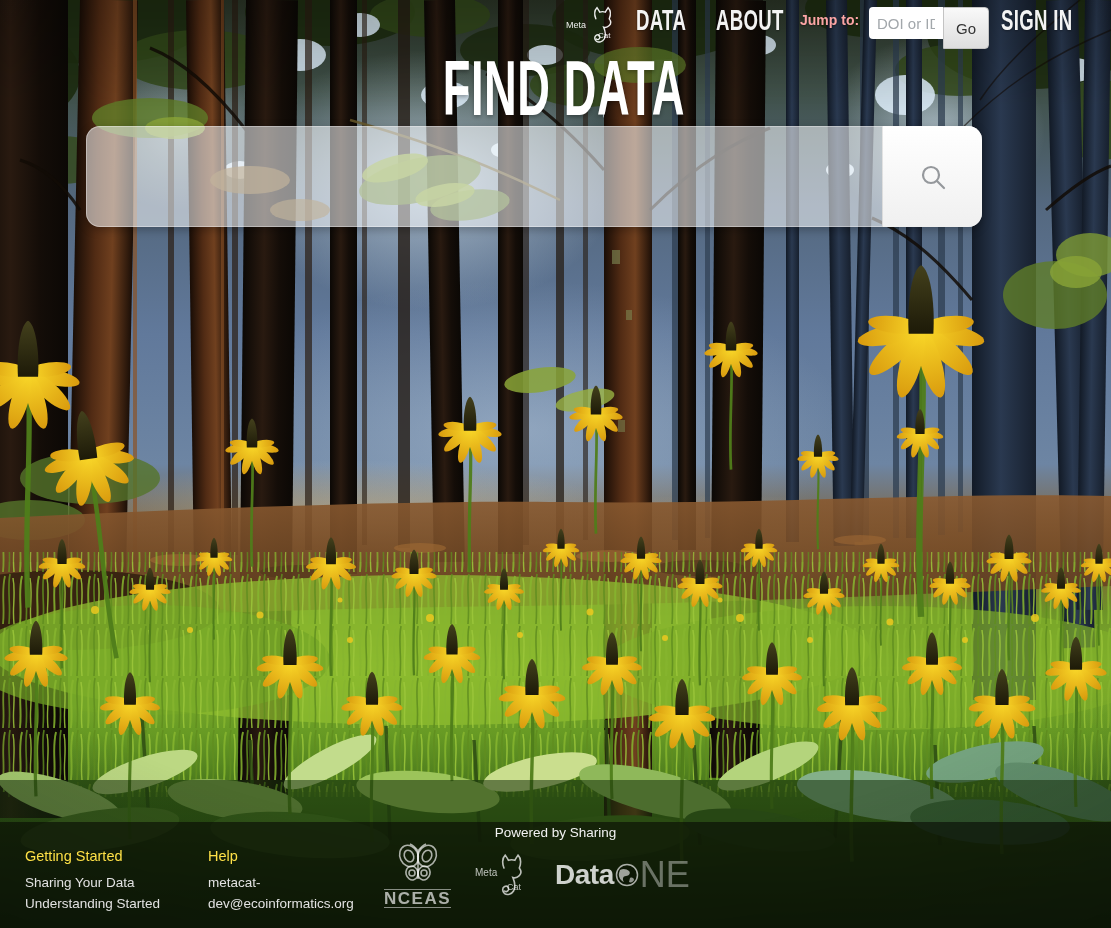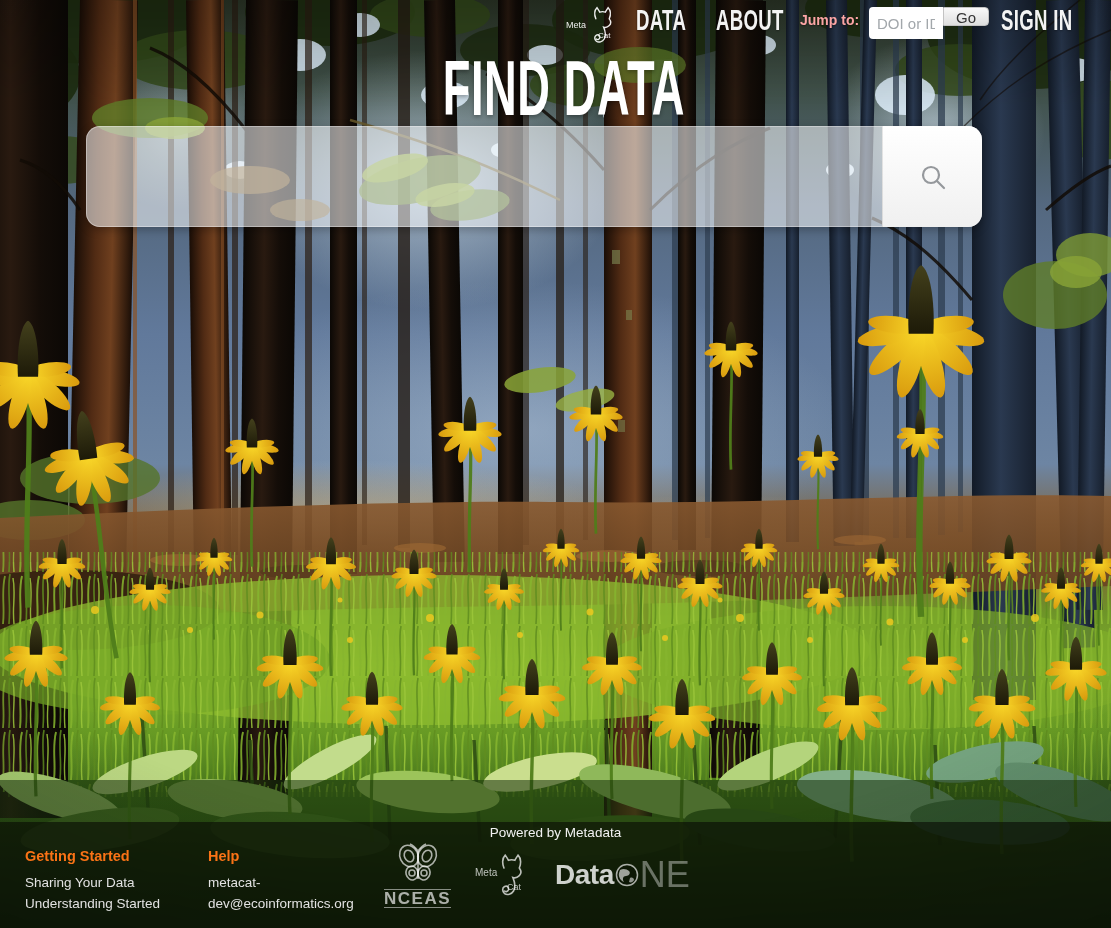--- a/index.html
+++ b/index.html
@@ -15,42 +15,42 @@
   .nav-link{position:absolute;top:3px;color:rgba(255,255,255,.95);font-size:30px;font-weight:700;
     line-height:34px;transform:scaleX(.62);transform-origin:0 50%;letter-spacing:.5px;
     text-shadow:0 1px 3px rgba(0,0,0,.35);cursor:pointer;white-space:nowrap}
   .nav-data{left:636px}.nav-about{left:716px}.nav-signin{left:1001px}
   .jump-label{position:absolute;left:800px;top:12px;font-size:14px;font-weight:700;color:#fca5a5;
     text-shadow:0 1px 2px rgba(0,0,0,.45)}
   .jump-input{position:absolute;left:869px;top:7px;width:74px;height:30px;box-sizing:border-box;
     border:none;border-radius:4px 0 0 4px;padding:16px 8px;font-size:15px;color:#444;background:#fff;outline:none;
     font-family:"Liberation Sans",sans-serif}
   .jump-input::placeholder{color:#a2a7ab}
-  .go-btn{position:absolute;left:943px;top:7px;width:46px;height:19px;box-sizing:border-box;
+  .go-btn{position:absolute;left:943px;top:7px;width:46px;height:42px;box-sizing:border-box;
     border:1px solid #c3c3c3;border-radius:0 4px 4px 0;background:linear-gradient(#f9f9f9,#dedede);
     font-size:15px;color:#333;cursor:pointer;font-family:"Liberation Sans",sans-serif}
   
   .hero-title{position:absolute;top:49px;left:8px;width:100%;text-align:center;pointer-events:none}
   .hero-title span{display:inline-block;font-size:78px;line-height:1;font-weight:700;color:#fff;
     transform:scaleX(.58);letter-spacing:1px;text-shadow:0 2px 6px rgba(0,0,0,.30);white-space:nowrap}
   .search-wrap{position:absolute;left:86px;top:126px;width:896px;height:101px;border-radius:14px;
     background:rgba(252,253,255,.55);box-shadow:0 3px 10px rgba(0,0,0,.28), inset 0 0 0 1px rgba(255,255,255,.35)}
   .search-input{position:absolute;left:0;top:0;width:796px;height:101px;box-sizing:border-box;
     background:transparent;border:none;outline:none;padding:0 0 0 24px;font-size:31px;color:#4a4f55;
     font-family:"Liberation Sans",sans-serif}
   .search-input::placeholder{color:rgba(118,124,130,.95)}
   .search-btn{position:absolute;right:0;top:0;width:100px;height:101px;border:none;cursor:pointer;
     border-radius:0 14px 14px 0;background:linear-gradient(180deg,#ffffff,#f0f0f0);
     border-left:1px solid rgba(100,100,100,.16);display:flex;align-items:center;justify-content:center}
   
   .footer{position:absolute;left:0;right:0;bottom:0;height:106px;background:rgba(7,9,4,.60)}
   .powered{position:absolute;top:3px;width:100%;text-align:center;font-size:13.5px;color:#f2f2f2;cursor:pointer}
   .fcol{position:absolute;top:26px}
   .fcol1{left:25px;width:170px}.fcol2{left:208px;width:178px}
-  .fhead{font-size:14.5px;font-weight:700;color:#f97316;margin:0 0 8px 0}
+  .fhead{font-size:14.5px;font-weight:400;color:#fde047;margin:0 0 8px 0}
   .flink{display:block;font-size:13.5px;color:#e2e2e2;line-height:21px;cursor:pointer}
   .logos{position:absolute;left:384px;top:20px;display:flex;align-items:center;gap:24px}
   .nceas{text-align:center;color:rgba(255,255,255,.66);cursor:pointer}
   .nceas-label{display:inline-block;font-size:17px;font-weight:700;letter-spacing:1.5px;line-height:17px;
     border-top:1.5px solid rgba(255,255,255,.5);border-bottom:1.5px solid rgba(255,255,255,.5)}
   .mcat{position:relative;width:56px;height:66px;color:rgba(255,255,255,.72);cursor:pointer}
   .d1{display:flex;align-items:center;cursor:pointer}
   .d1-data{font-size:28px;font-weight:700;color:rgba(255,255,255,.80);letter-spacing:-.5px}
   .d1-ne{font-size:36px;font-weight:400;color:rgba(255,255,255,.38)}
 </style>
@@ -388,21 +388,21 @@
 <div class="search-wrap">
   <button class="search-btn">
     <svg width="30" height="30" viewBox="0 0 30 30">
       <circle cx="13" cy="13" r="8" fill="none" stroke="#95989c" stroke-width="2.2"></circle>
       <line x1="19" y1="19" x2="26" y2="26" stroke="#95989c" stroke-width="2.2" stroke-linecap="round"></line>
     </svg>
   </button>
 </div>
 
 <div class="footer">
-  <div class="powered">Powered by Metadata</div>
+  <div class="powered">Powered by Sharing</div>
 
   <div class="fcol fcol1">
     <div class="fhead">Getting Started</div>
     <span class="flink">Sharing Your Data</span>
     <span class="flink">Understanding Started</span>
   </div>
 
   <div class="fcol fcol2">
     <div class="fhead">Help</div>
     <span class="flink">metacat-dev@ecoinformatics.org</span>

